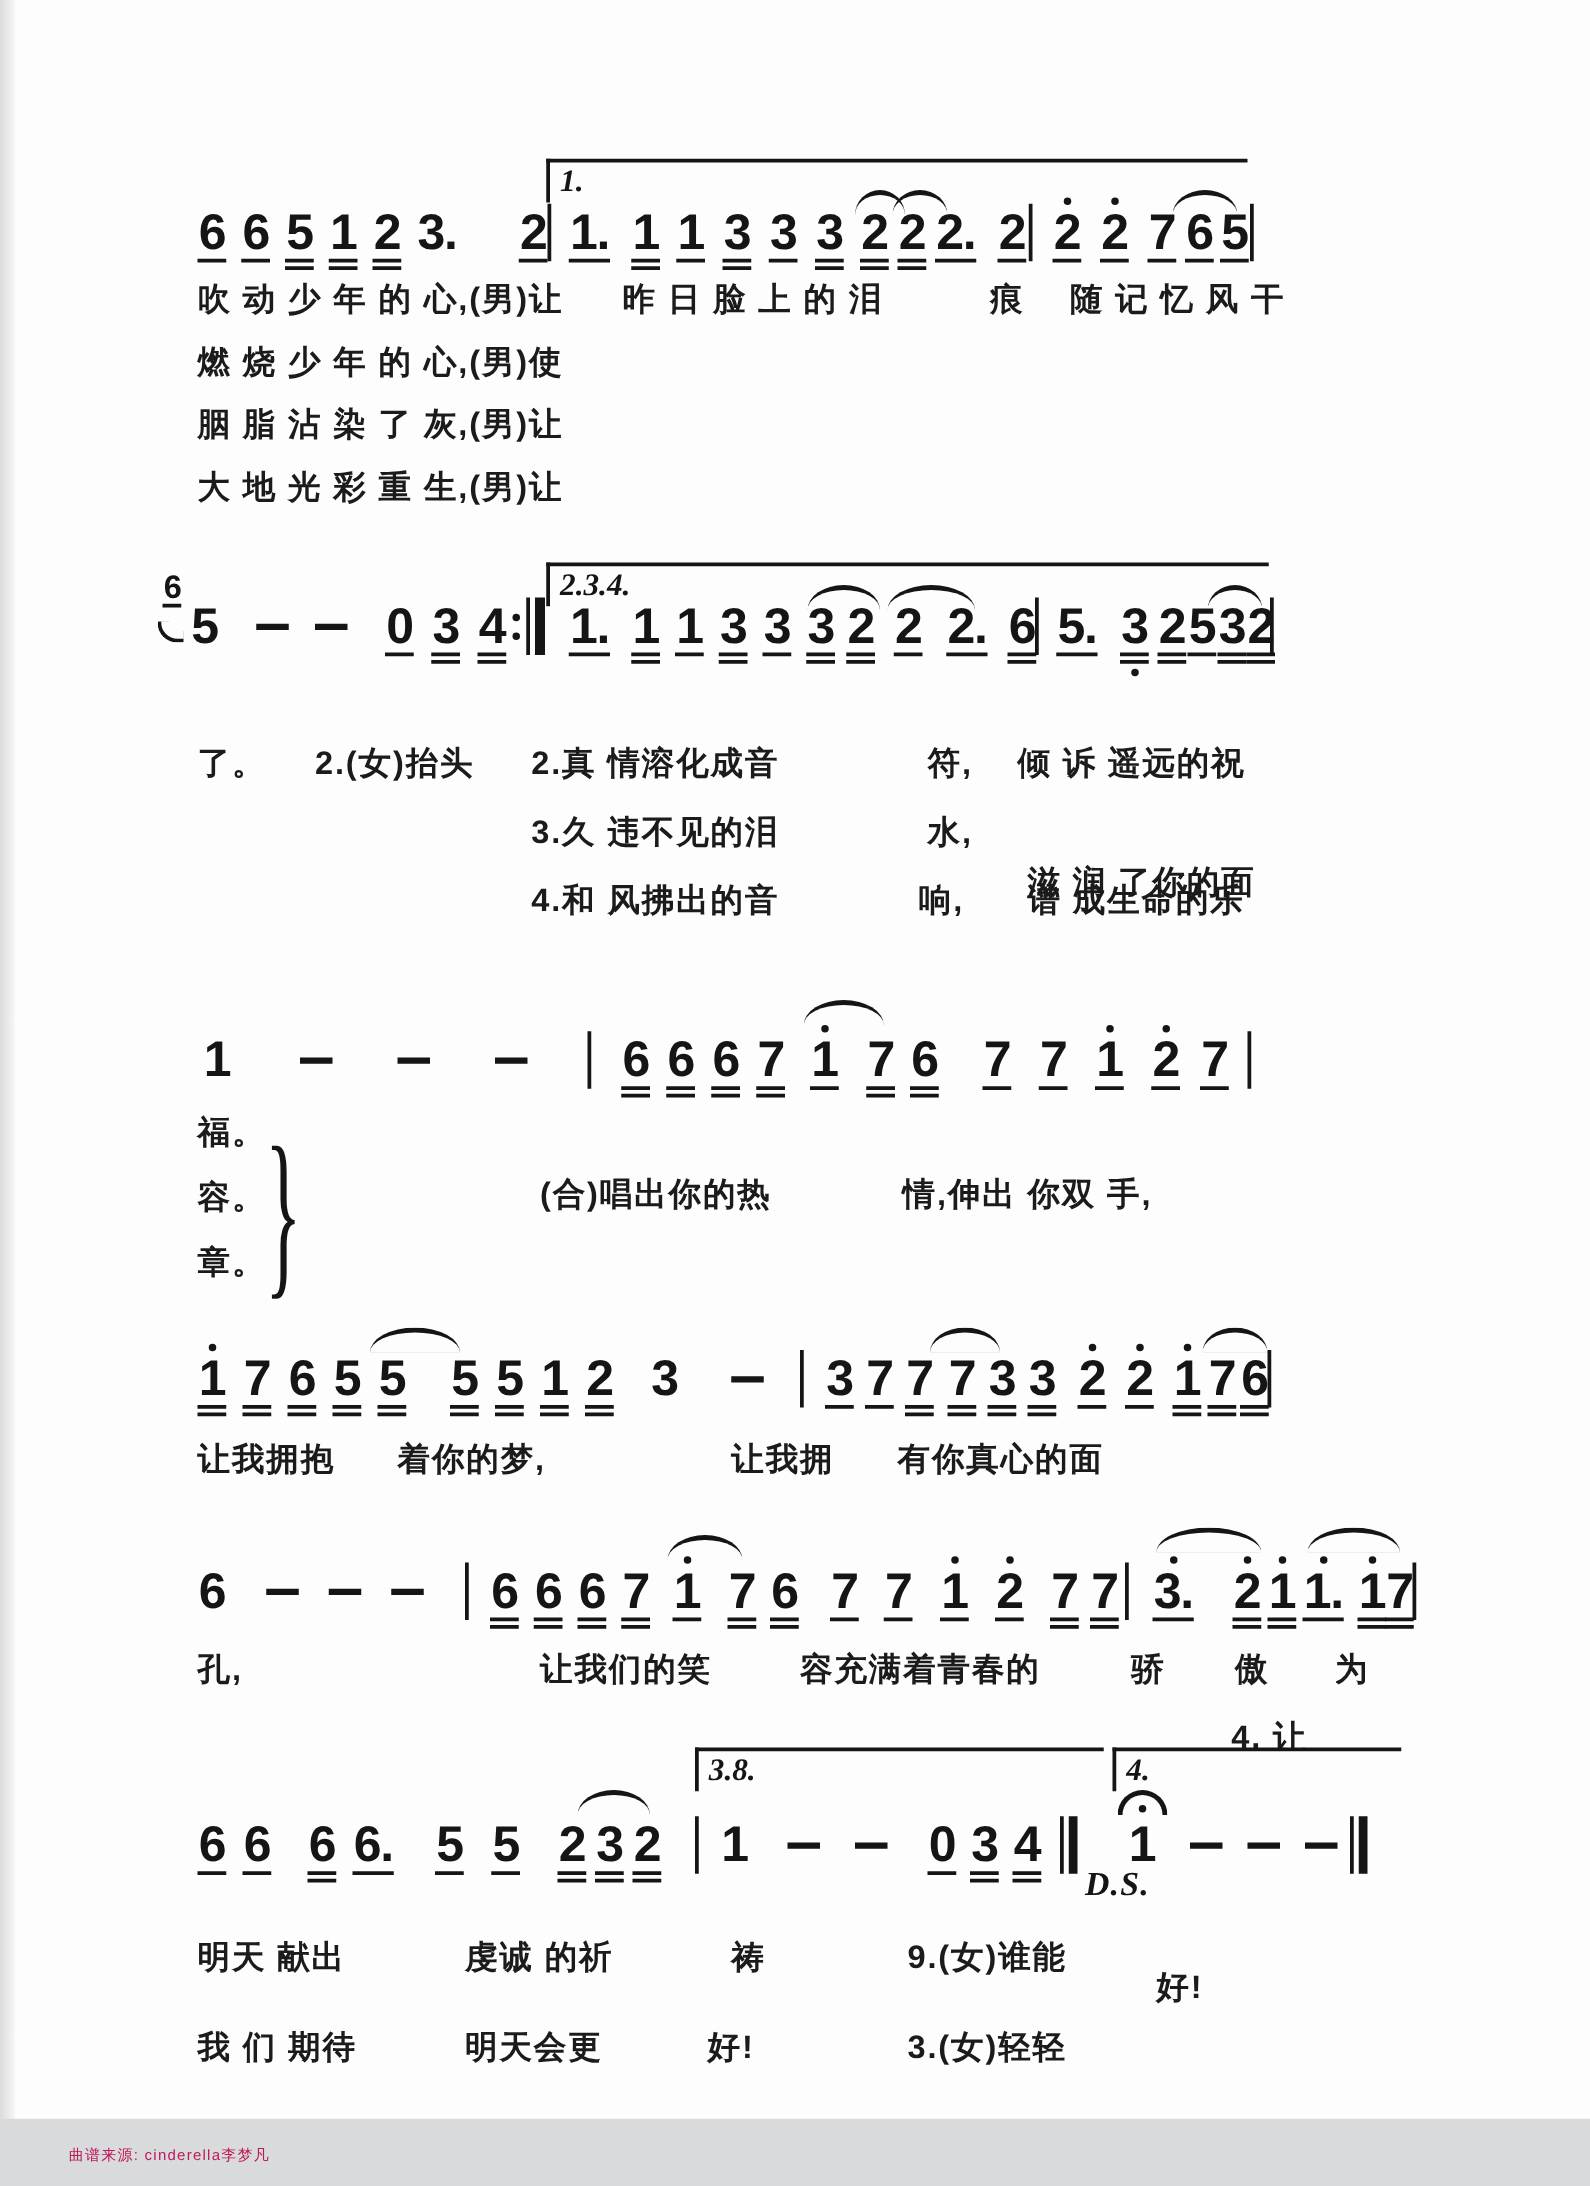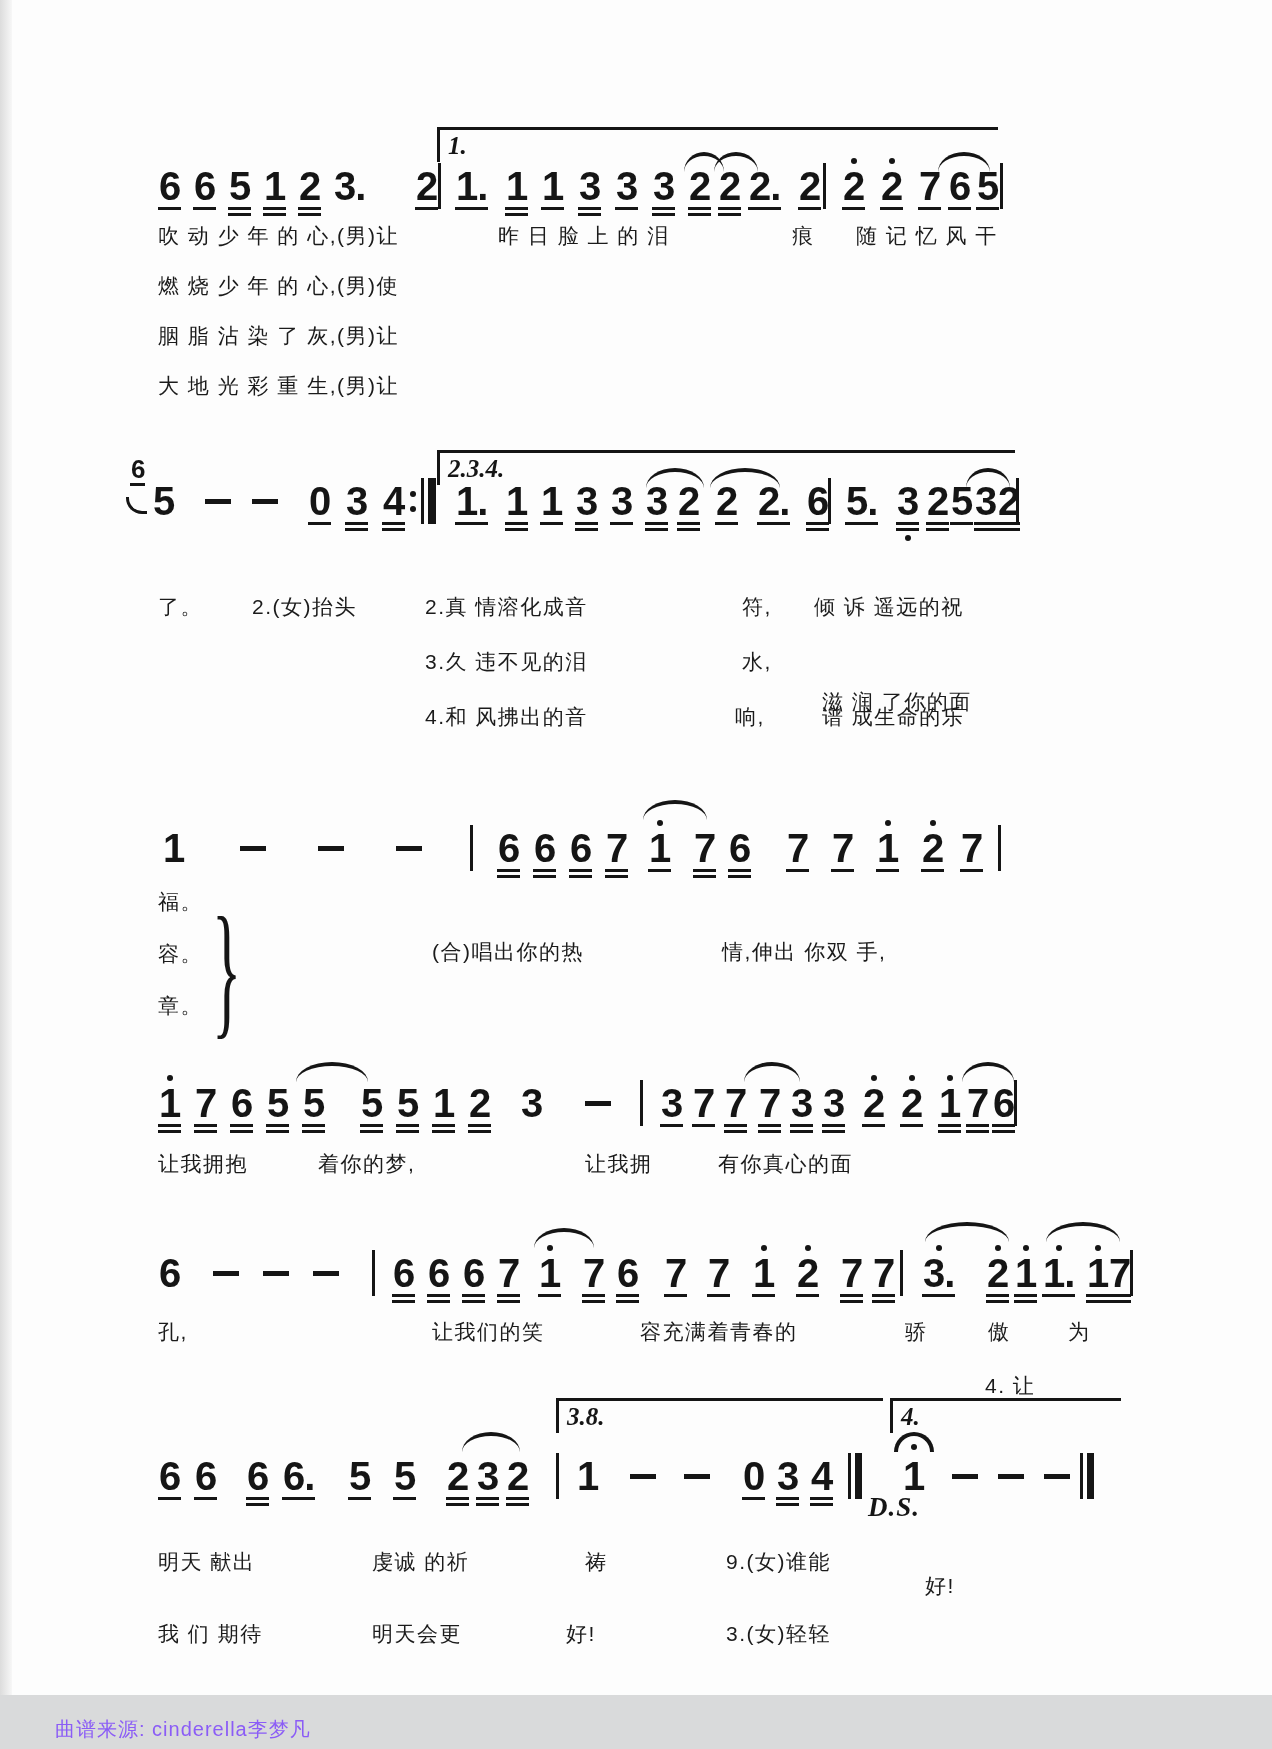--- a/index.html
+++ b/index.html
@@ -1,21 +1,21 @@
 <!DOCTYPE html>
 <html><head>
 <meta charset="utf-8">
 <style>
   html,body{margin:0;padding:0;background:#ffffff;}
   .page{position:relative;width:1272px;height:1749px;background:#fdfdfd;
         font-family:"Liberation Sans",sans-serif;overflow:hidden;}
   .edge{position:absolute;left:0;top:0;width:12px;height:100%;
         background:linear-gradient(90deg,#dcdcdc,#f7f7f7);}
   .footerband{position:absolute;left:0;bottom:0;width:100%;height:54px;background:#d9dadb;}
-  .footer{position:absolute;left:55px;top:1716px;font-size:20px;color:#8b5cf6;letter-spacing:1px;}
+  .footer{position:absolute;left:55px;top:1716px;font-size:12px;color:#be185d;letter-spacing:1px;}
 
   
   .tok{position:absolute;display:flex;flex-direction:column;align-items:center;color:#151515;}
   .tx{font-weight:bold;font-size:40px;line-height:36px;letter-spacing:-1px;
       font-family:"Liberation Sans",sans-serif;padding:0 1px;}
   .tok.small .tx{font-size:26px;line-height:22px;}
   .ul{height:3px;background:#151515;width:100%;margin-top:3px;}
   .ul + .ul{margin-top:3px;}
   .da{position:absolute;top:-10px;left:50%;transform:translateX(-50%);
       width:6px;height:6px;border-radius:50%;background:#151515;}
@@ -28,21 +28,21 @@
   .rep .b1{width:3px;height:46px;background:#151515;margin-right:4px;}
   .rep .b2{width:8px;height:46px;background:#151515;}
   .endb{position:absolute;display:flex;height:46px;}
   .endb .b1{width:3px;height:100%;background:#151515;margin-right:4px;}
   .endb .b2{width:7px;height:100%;background:#151515;}
   .slur{position:absolute;height:16px;border-top:4px solid #151515;
         border-radius:50% 50% 0 0 / 100% 100% 0 0;}
   .volta{position:absolute;height:32px;border-top:3px solid #151515;border-left:3px solid #151515;}
   .vlabel{display:inline-block;font-style:italic;font-weight:bold;font-size:25px;
           padding:2px 0 0 8px;font-family:"Liberation Serif",serif;color:#151515;}
-  .lyr{position:absolute;font-size:21px;font-weight:400;color:#1b1b1b;
+  .lyr{position:absolute;font-size:26px;font-weight:700;color:#1b1b1b;
        white-space:pre;letter-spacing:1.5px;font-family:"Liberation Sans",sans-serif;}
   .brace{position:absolute;font-size:58px;font-weight:400;color:#151515;
          transform:scale(1.05,2.55);transform-origin:left top;font-family:"Liberation Serif",serif;}
   .ds{position:absolute;font-style:italic;font-weight:bold;font-size:27px;color:#151515;
       font-family:"Liberation Serif",serif;letter-spacing:1px;}
   .ferm{position:absolute;top:-26px;left:50%;transform:translateX(-50%);
         width:32px;height:16px;border:4px solid #151515;border-bottom:none;
         border-radius:32px 32px 0 0;}
   .fermdot{position:absolute;top:-14px;left:50%;transform:translateX(-50%);
            width:6px;height:6px;border-radius:50%;background:#151515;}

